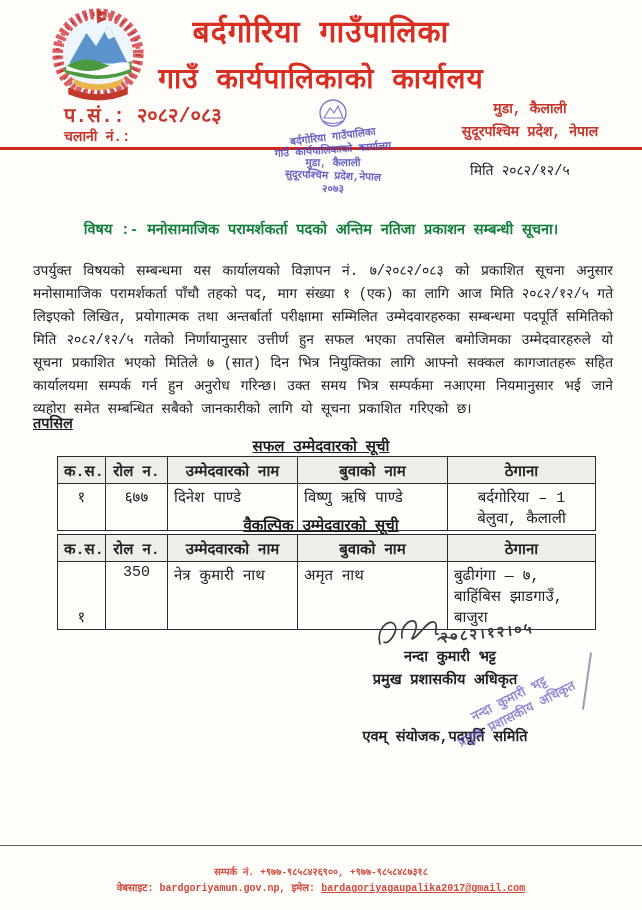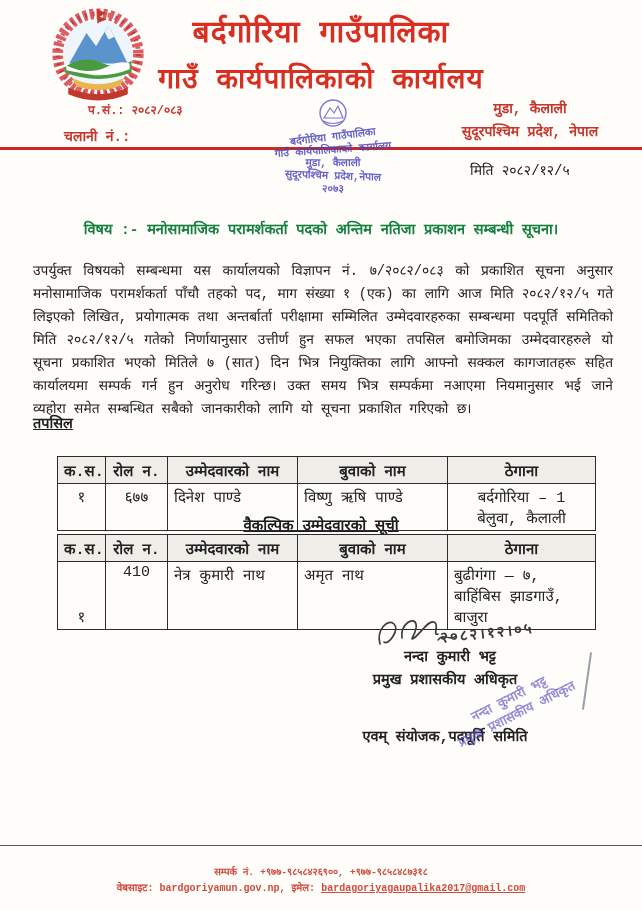--- a/index.html
+++ b/index.html
@@ -12,21 +12,21 @@
 
   
   .title-main {
     left:0; right:0; top:10px; text-align:center;
     font-size:30px; font-weight:bold; color:#d92f23; letter-spacing:1px;
   }
   .title-sub {
     left:0; right:0; top:58px; text-align:center;
     font-size:28px; font-weight:bold; color:#d92f23; letter-spacing:1px;
   }
-  .ref-no   { left:64px; top:101px; font-size:12px; color:#c5362c; font-weight:bold;margin-left:24px; }
+  .ref-no   { left:64px; top:101px; font-size:20px; color:#c5362c; font-weight:bold; }
   .disp-no  { left:64px; top:126px; font-size:14px; color:#c5362c; font-weight:bold; }
   .addr1 { left:430px; width:200px; top:98px;  text-align:center; font-size:14px; color:#c5362c; font-weight:bold; }
   .addr2 { left:430px; width:200px; top:121px; text-align:center; font-size:14px; color:#c5362c; font-weight:bold; }
   .red-rule { left:0; top:147px; width:642px; height:3px; background:#cc2a20; }
   .date-line { left:470px; top:160px; font-size:14px; color:#222; }
 
   
   .stamp {
     left:248px; top:98px; width:170px; height:118px; text-align:center;
     color:#4741bd; opacity:0.82; font-size:10.5px; font-weight:bold; line-height:13px;
@@ -135,20 +135,21 @@
     <div class="s-line3">मुडा, कैलाली</div>
     <div class="s-line4">सुदूरपश्चिम प्रदेश,नेपाल</div>
     <div class="s-line5">२०७३</div>
   </div>
 
   <div class="abs subject">विषय :- मनोसामाजिक परामर्शकर्ता पदको अन्तिम नतिजा प्रकाशन सम्बन्धी सूचना।</div>
 
   <div class="abs body-par">उपर्युक्त विषयको सम्बन्धमा यस कार्यालयको विज्ञापन नं. ७/२०८२/०८३ को प्रकाशित सूचना अनुसार मनोसामाजिक परामर्शकर्ता पाँचौ तहको पद, माग संख्या १ (एक) का लागि आज मिति २०८२/१२/५ गते लिइएको लिखित, प्रयोगात्मक तथा अन्तर्बार्ता परीक्षामा सम्मिलित उम्मेदवारहरुका सम्बन्धमा पदपूर्ति समितिको मिति २०८२/१२/५ गतेको निर्णायानुसार उत्तीर्ण हुन सफल भएका तपसिल बमोजिमका उम्मेदवारहरुले यो सूचना प्रकाशित भएको मितिले ७ (सात) दिन भित्र नियुक्तिका लागि आफ्नो सक्कल कागजातहरू सहित कार्यालयमा सम्पर्क गर्न हुन अनुरोध गरिन्छ।  उक्त समय भित्र सम्पर्कमा नआएमा नियमानुसार भई जाने व्यहोरा समेत सम्बन्धित सबैको जानकारीको लागि यो सूचना प्रकाशित गरिएको छ।</div>
   <div class="abs tapasil">तपसिल</div>
 
+  <div class="abs tbl-title t1-title">सफल उम्मेदवारको सूची</div>
   <table class="result t1">
     <colgroup>
         <col style="width:48px">
         <col style="width:62px">
         <col style="width:130px">
         <col style="width:150px">
         <col style="width:148px">
       </colgroup>
     <tbody>
         <tr>
@@ -180,21 +181,21 @@
     <tbody>
         <tr>
       <th>क.स.</th>
       <th>रोल न.</th>
       <th>उम्मेदवारको नाम</th>
       <th>बुवाको नाम</th>
       <th>ठेगाना</th>
     </tr>
     <tr>
       <td class="c-center v-bottom">१</td>
-      <td class="c-center">410</td>
+      <td class="c-center">350</td>
       <td class="c-left">नेत्र कुमारी नाथ</td>
       <td class="c-left">अमृत नाथ</td>
       <td class="c-left">बुढीगंगा — ७, बाहिंबिस झाडगाउँ, बाजुरा</td>
     </tr>
   </tbody>
     </table>
 
   <div class="abs sig-scribble">
     <span>
       <svg width="120" height="45" viewBox="0 0 120 45">

